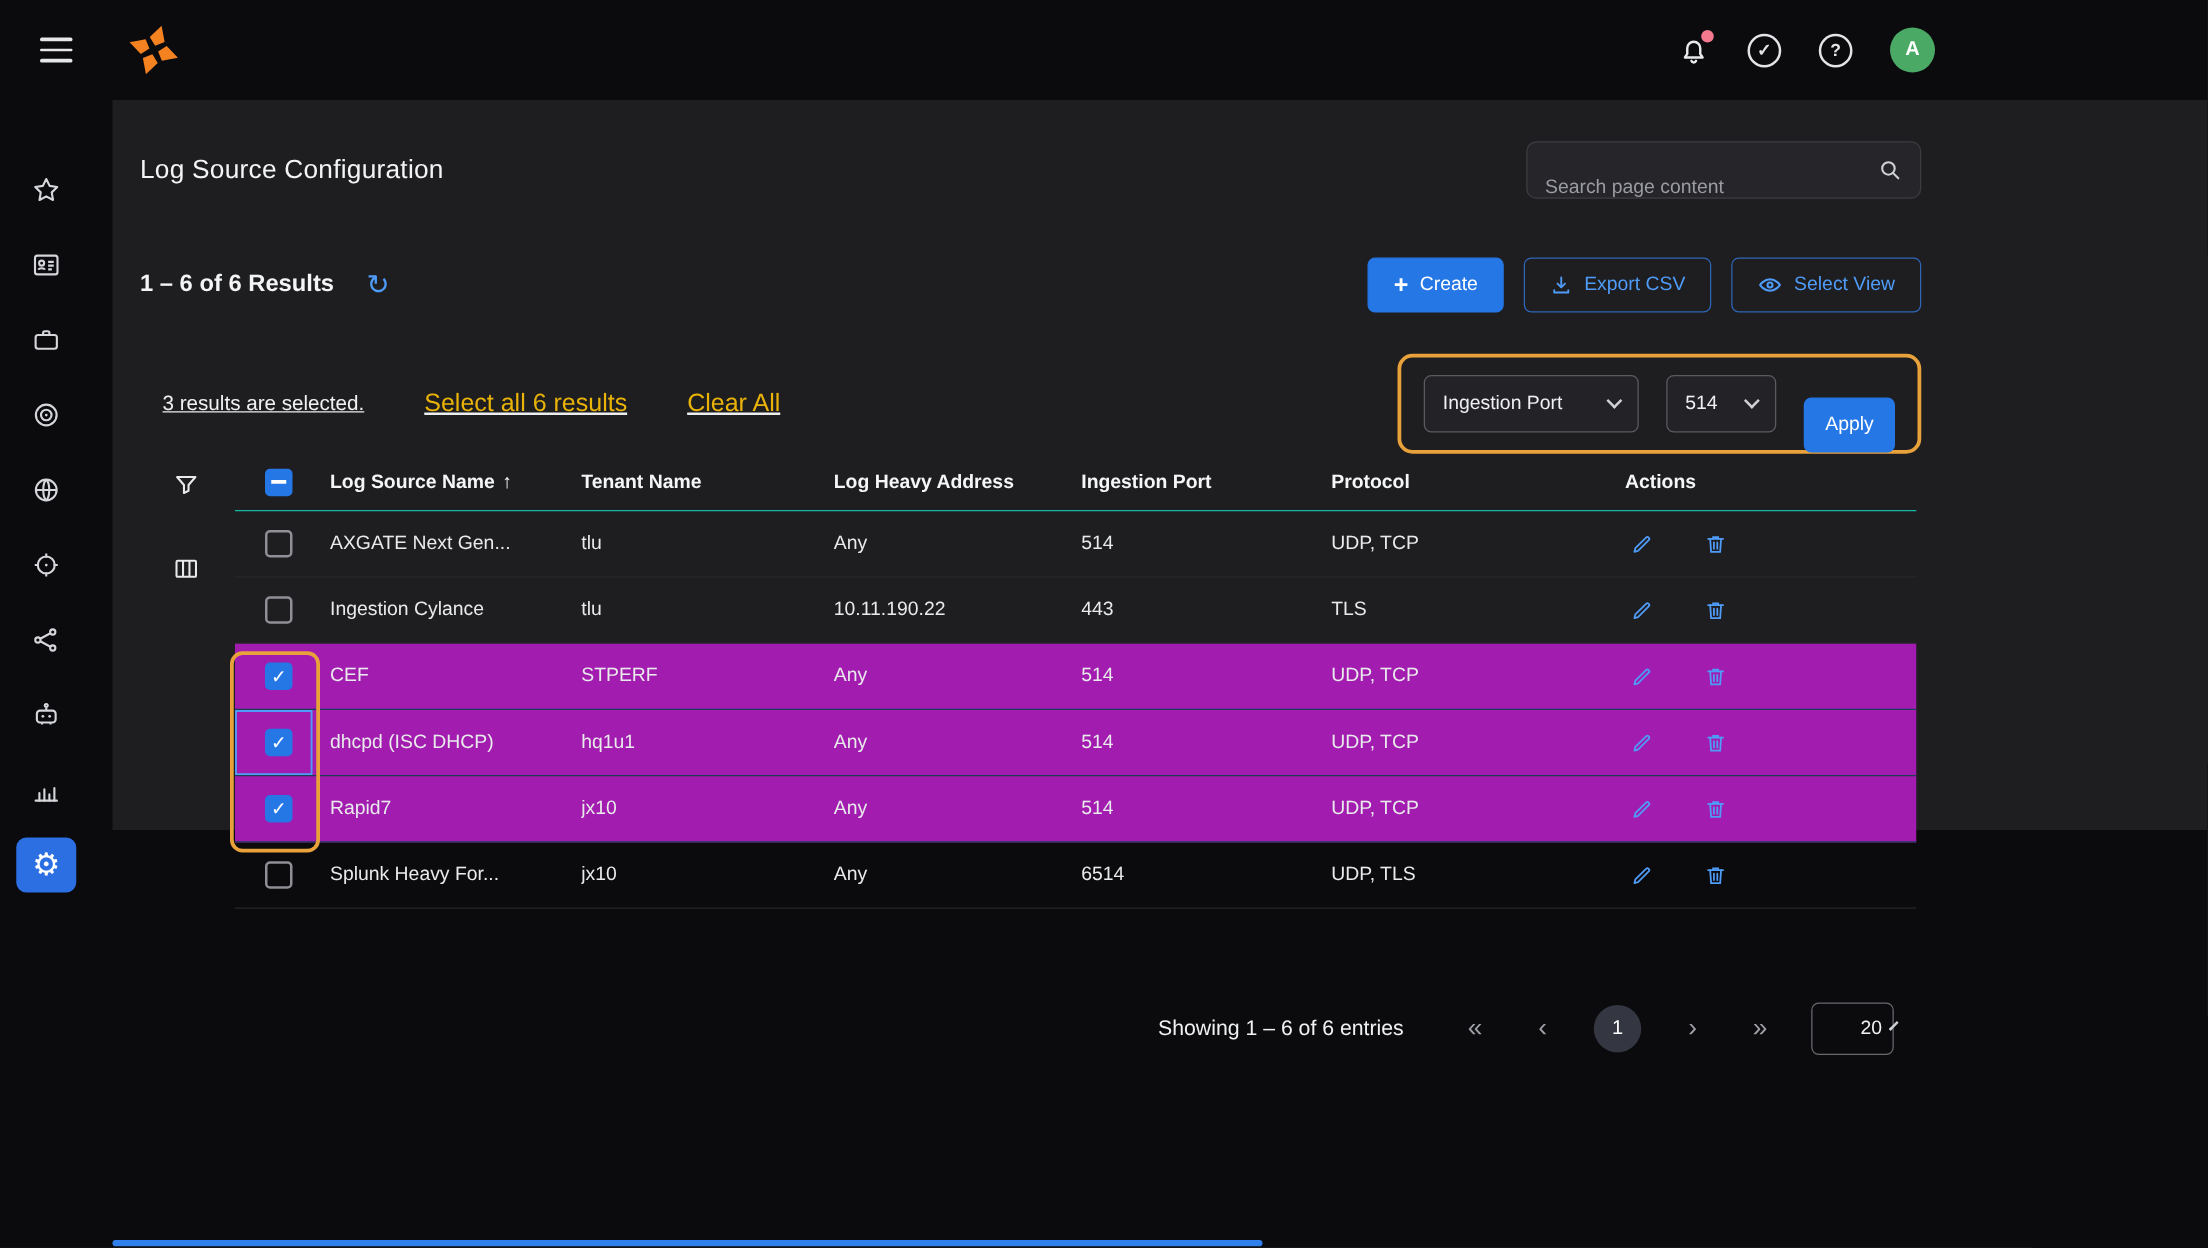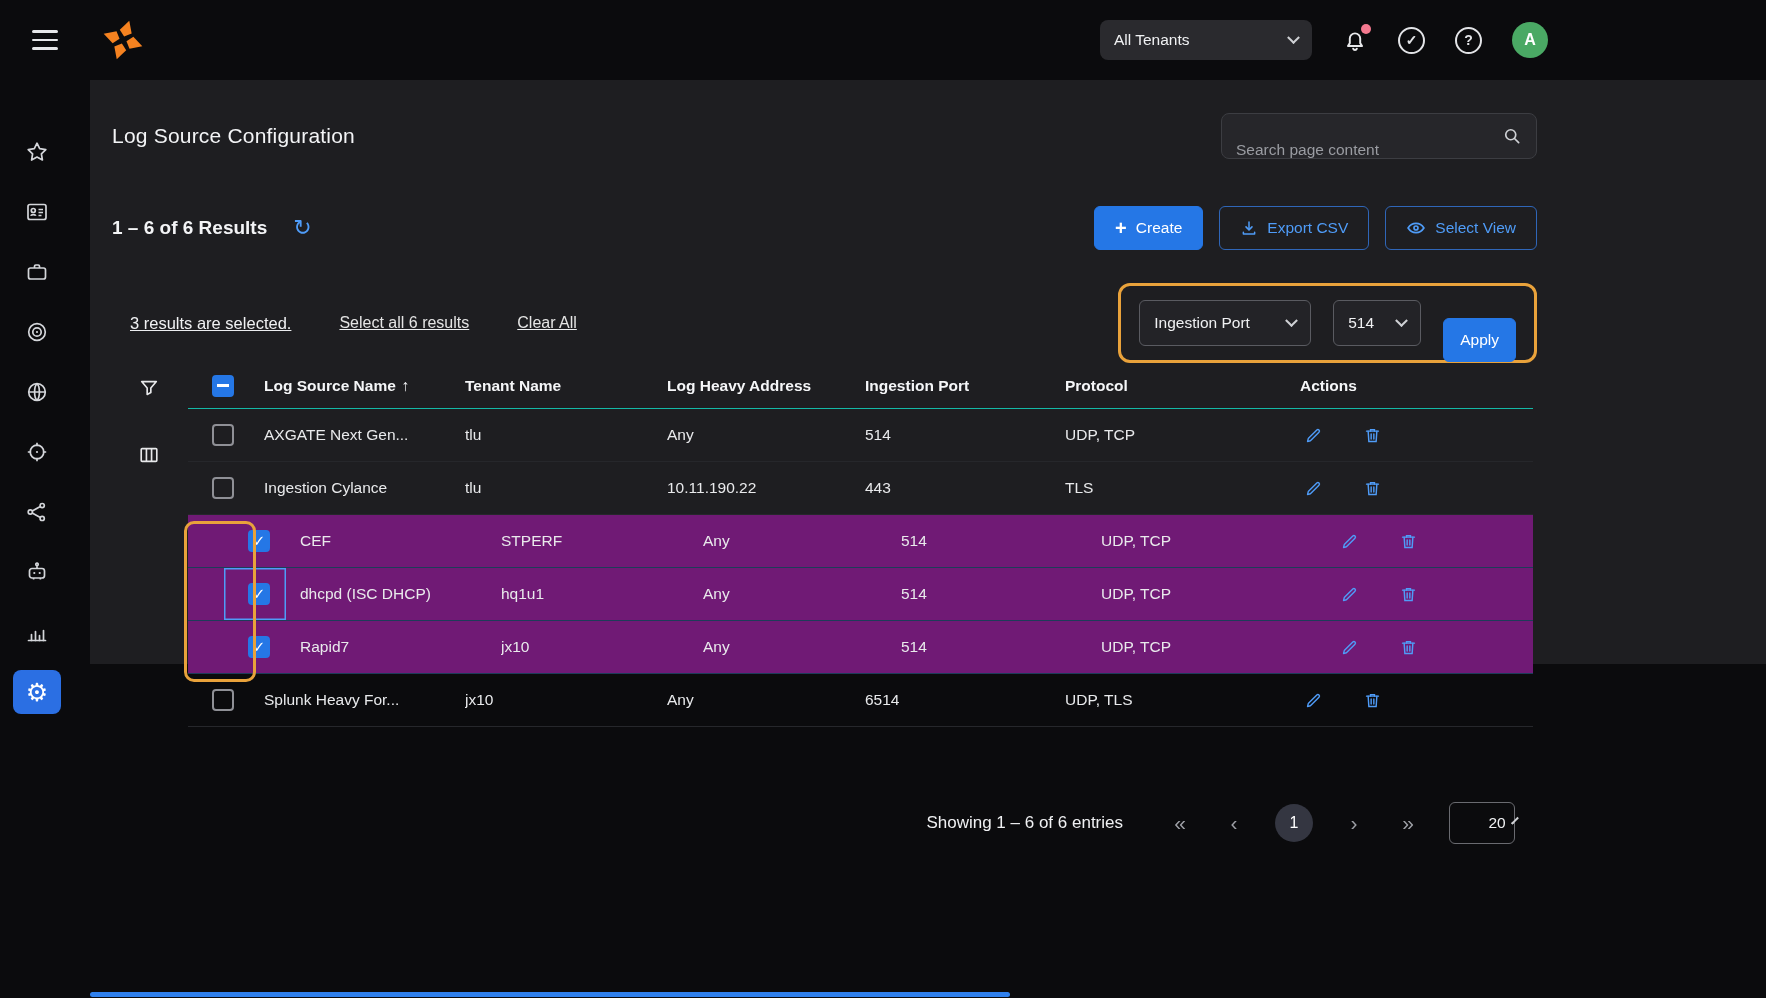--- a/index.html
+++ b/index.html
@@ -83,21 +83,21 @@
     height:44px; border-radius:6px; font-size:15.5px; font-family:inherit;
     display:flex; align-items:center; gap:9px; padding:0 20px; cursor:pointer;
   }
   .btn.primary { background:#2577e6; border:1px solid #2577e6; color:#ffffff; }
   .btn.outline { background:transparent; border:1px solid #2f66b8; color:#4f9cf8; }
   .plus-icon::before { content:"+"; font-size:20px; font-weight:bold; line-height:1; }
 
   .selection-row { margin-top:33px; height:80px; display:flex; align-items:center; justify-content:space-between; }
   .selection-left { display:flex; align-items:center; gap:48px; padding-left:18px;text-decoration:underline; }
   .selected-text { font-size:16.5px; color:#f0f1f3; }
-  .link { background:none; border:none; color:#e5e5e5; font-size:16px; font-family:inherit; cursor:pointer; }
+  .link { background:none; border:none; color:#eab308; font-size:20px; font-family:inherit; cursor:pointer; }
   .bulk-box {
     height:80px; border:3px solid #e9a23b; border-radius:12px;
     display:flex; align-items:center; gap:22px; padding:0 18px;
   }
   .select-box {
     height:46px; background:#232327; border:1px solid #5a5b61; border-radius:6px;
     display:flex; align-items:center; justify-content:space-between; gap:14px;
     padding:0 14px; font-size:15.5px; color:#f0f1f3; cursor:pointer;
   }
   .select-box.field { width:172px; }
@@ -108,21 +108,21 @@
   .table-zone { position:relative; }
   .gutter { position:absolute; left:26px; top:14px; display:flex; flex-direction:column; gap:42px; }
   .gutter button { background:none; border:none; cursor:pointer; }
   .table { margin-left:76px; width:1345px; position:relative; }
   .trow {
     display:grid; grid-template-columns:76px 201px 202px 198px 200px 235px 1fr;
     align-items:center; height:53px; font-size:15.5px; color:#e9eaec;
     border-bottom:1px solid #26272b;
   }
   .trow.thead { height:46px; font-weight:bold; color:#f5f6f8; border-bottom:1px solid #14b8a6; }
-  .trow.sel { background:#701a75; border-bottom:1px solid #1d3c59;padding-left:36px; }
+  .trow.sel { background:#a21caf; border-bottom:1px solid #1d3c59; }
   .cell { overflow:hidden; white-space:nowrap; text-overflow:ellipsis; padding-right:8px; }
   .cbcell { padding-left:24px; height:100%; display:flex; align-items:center; }
   .cbcell.focus { box-shadow:inset 0 0 0 1.5px #4f9cf8; width:62px; }
   .cb {
     width:22px; height:22px; border-radius:4px; border:2px solid #8f9096;
     display:inline-flex; align-items:center; justify-content:center; cursor:pointer; flex:0 0 auto;
     background:transparent;
   }
   .cb.checked { background:#2577e6; border-color:#2577e6; }
   .cb.checked::after { content:"\2713"; color:#fff; font-size:15px; font-weight:bold; }
@@ -175,24 +175,20 @@
     <svg width="50" height="50" viewBox="0 0 48 48" fill="#f58220">
       <g transform="rotate(18 24 24)">
         <path d="M24 4.5l6 11-6 5-6-5z"></path>
         <path d="M24 4.5l6 11-6 5-6-5z" transform="rotate(90 24 24)"></path>
         <path d="M24 4.5l6 11-6 5-6-5z" transform="rotate(180 24 24)"></path>
         <path d="M24 4.5l6 11-6 5-6-5z" transform="rotate(270 24 24)"></path>
       </g>
     </svg>
   </div>
   <div class="topbar-spacer"></div>
-  <div class="tenant-select">
-    <span>All Tenants</span>
-    <span class="chev"></span>
-  </div>
   <button class="top-icon">
     <svg width="26" height="26" viewBox="0 0 24 24" fill="none" stroke="#e8e9eb" stroke-width="1.8" stroke-linecap="round" stroke-linejoin="round">
       <path d="M5.5 17.5h13l-1.7-2.6v-4.2a4.8 4.8 0 0 0-9.6 0v4.2z"></path>
       <path d="M10.3 20a1.8 1.8 0 0 0 3.4 0"></path>
     </svg>
     <span class="dot"></span>
   </button>
   <button class="top-icon">
     <span class="ring-icon check"></span>
   </button>

